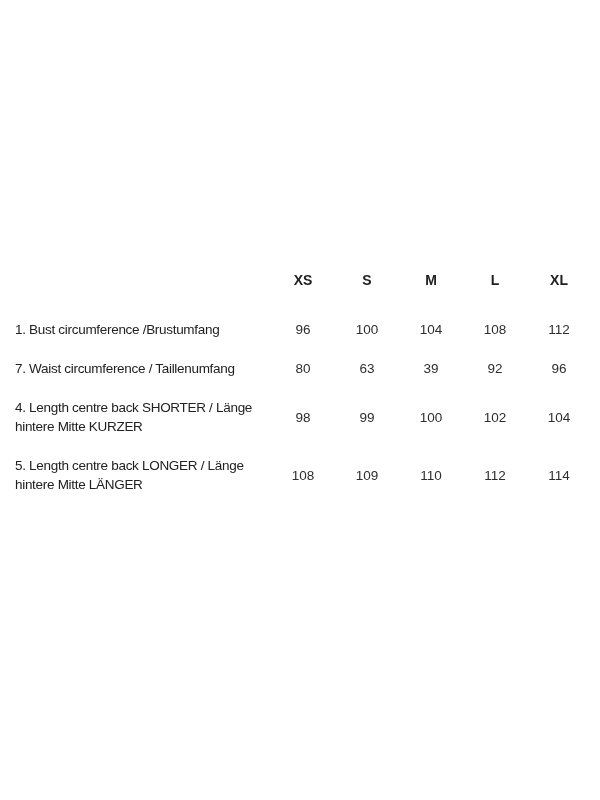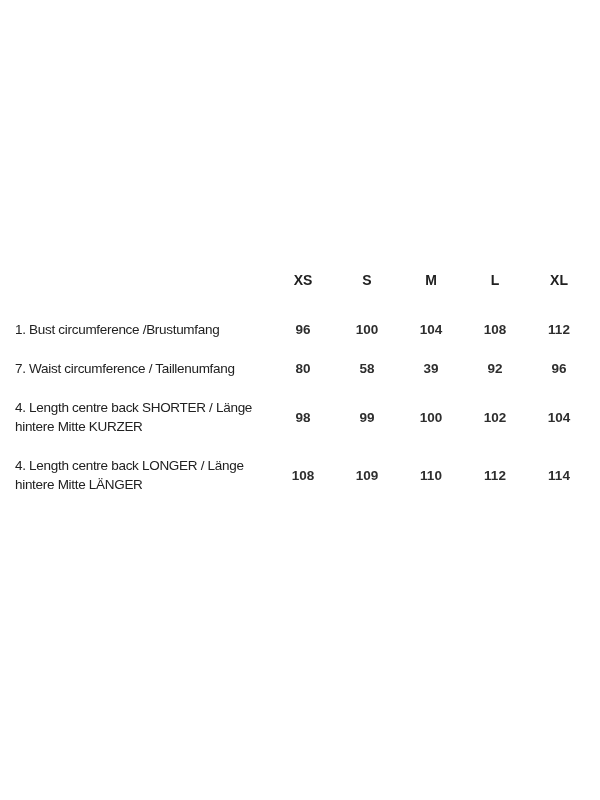--- a/index.html
+++ b/index.html
@@ -48,21 +48,21 @@
   td.label-col {
     font-weight: 400;
     font-size: 13.5px;
     letter-spacing: -0.3px;
     color: #212121;
   }
   .label-line {
     white-space: nowrap;
   }
   td.value-cell {
-    font-weight: 700;
+    font-weight: 400;
     font-size: 13.5px;
     color: #2e2e2e;
   }
 </style>
 </head>
 <body>
 
 <div class="page">
   <table class="size-chart">
     <thead>
@@ -84,39 +84,39 @@
           <td class="size-col value-cell">100</td>
           <td class="size-col value-cell">104</td>
           <td class="size-col value-cell">108</td>
           <td class="size-col value-cell">112</td>
         </tr>
         <tr>
           <td class="label-col">
             <div class="label-line">7. Waist circumference / Taillenumfang</div>
           </td>
           <td class="size-col value-cell">80</td>
-          <td class="size-col value-cell">58</td>
+          <td class="size-col value-cell">63</td>
           <td class="size-col value-cell">39</td>
           <td class="size-col value-cell">92</td>
           <td class="size-col value-cell">96</td>
         </tr>
         <tr>
           <td class="label-col">
             <div class="label-line">4. Length centre back SHORTER / Länge</div>
             <div class="label-line">hintere Mitte KURZER</div>
           </td>
           <td class="size-col value-cell">98</td>
           <td class="size-col value-cell">99</td>
           <td class="size-col value-cell">100</td>
           <td class="size-col value-cell">102</td>
           <td class="size-col value-cell">104</td>
         </tr>
         <tr>
           <td class="label-col">
-            <div class="label-line">4. Length centre back LONGER / Länge</div>
+            <div class="label-line">5. Length centre back LONGER / Länge</div>
             <div class="label-line">hintere Mitte LÄNGER</div>
           </td>
           <td class="size-col value-cell">108</td>
           <td class="size-col value-cell">109</td>
           <td class="size-col value-cell">110</td>
           <td class="size-col value-cell">112</td>
           <td class="size-col value-cell">114</td>
         </tr>
       </tbody>
   </table>

